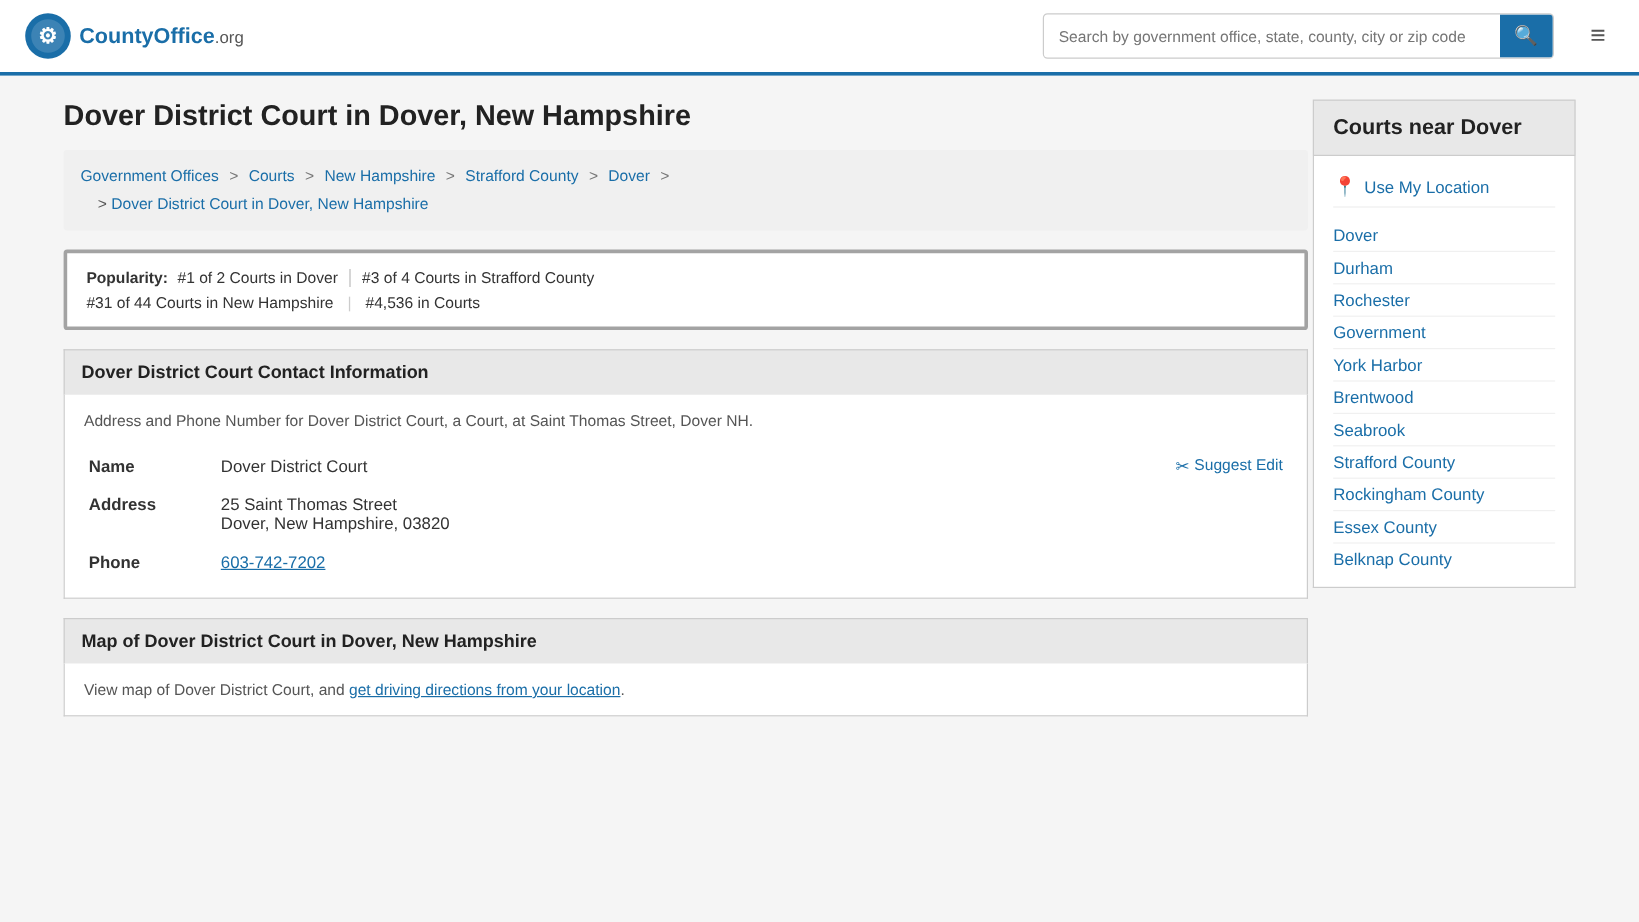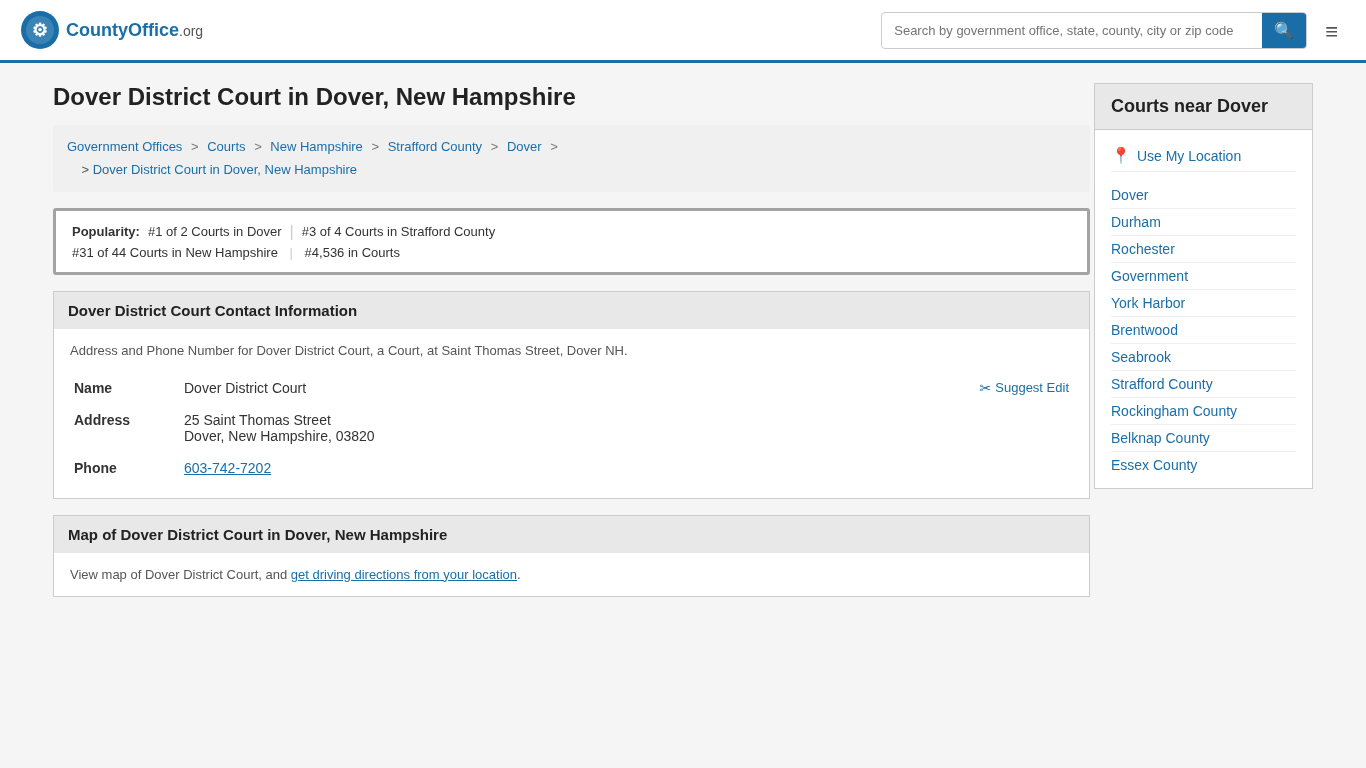--- a/index.html
+++ b/index.html
@@ -18,22 +18,22 @@
       display: flex;
       align-items: center;
       gap: 6px;
     }
     .logo-icon {
       width: 40px;
       height: 40px;
     }
     .header-right {
       display: flex;
-      align-items: flex-end;
-      gap: 10px;
+      align-items: center;
+      gap: 22px;
     }
     .search-bar {
       display: flex;
       align-items: center;
       border: 1px solid #ccc;
       border-radius: 4px;
       overflow: hidden;
       background: #fff;
     }
     .search-input {
@@ -357,19 +357,19 @@
       <ul class="sidebar-list">
         <li><a href="#">Dover</a></li>
         <li><a href="#">Durham</a></li>
         <li><a href="#">Rochester</a></li>
         <li><a href="#">Government</a></li>
         <li><a href="#">York Harbor</a></li>
         <li><a href="#">Brentwood</a></li>
         <li><a href="#">Seabrook</a></li>
         <li><a href="#">Strafford County</a></li>
         <li><a href="#">Rockingham County</a></li>
+        <li><a href="#">Essex County</a></li>
         <li><a href="#">Belknap County</a></li>
-        <li><a href="#">Essex County</a></li>
       </ul>
     </div>
   </aside>
 
 </div>
 
 </body></html>

